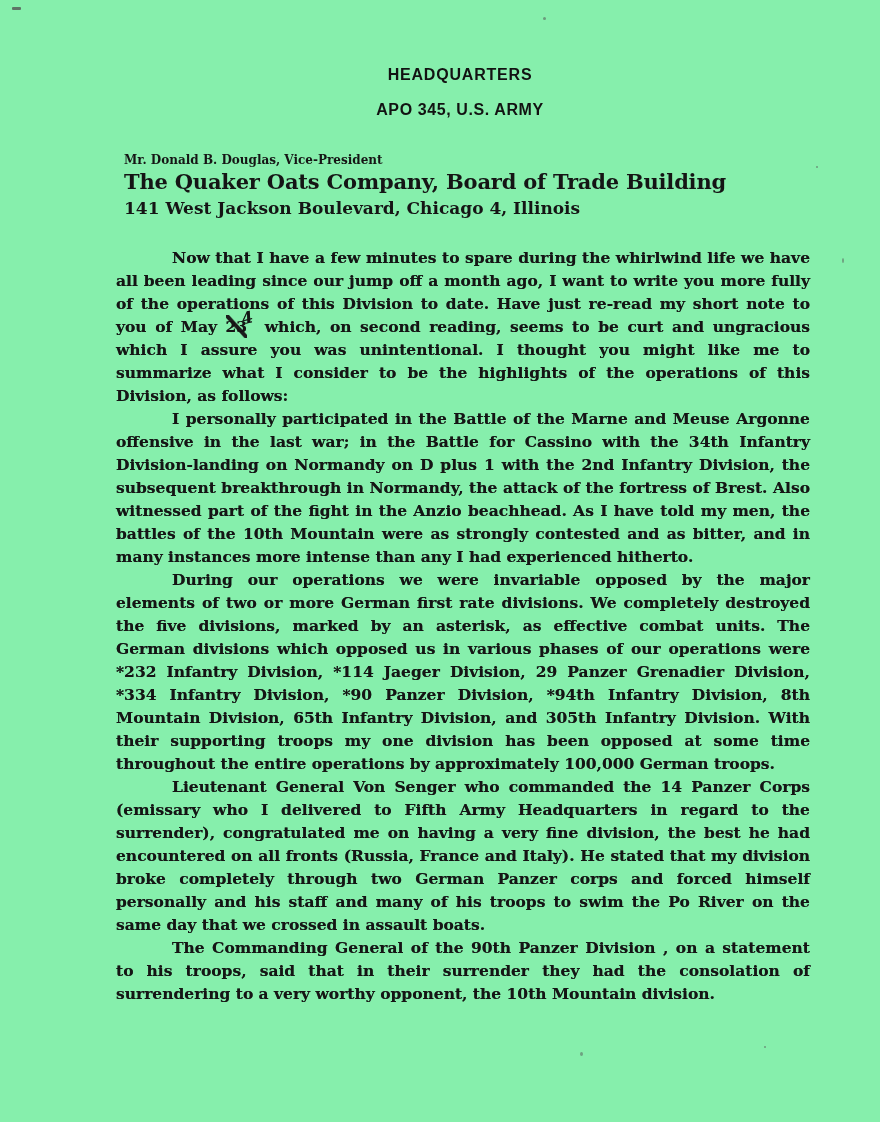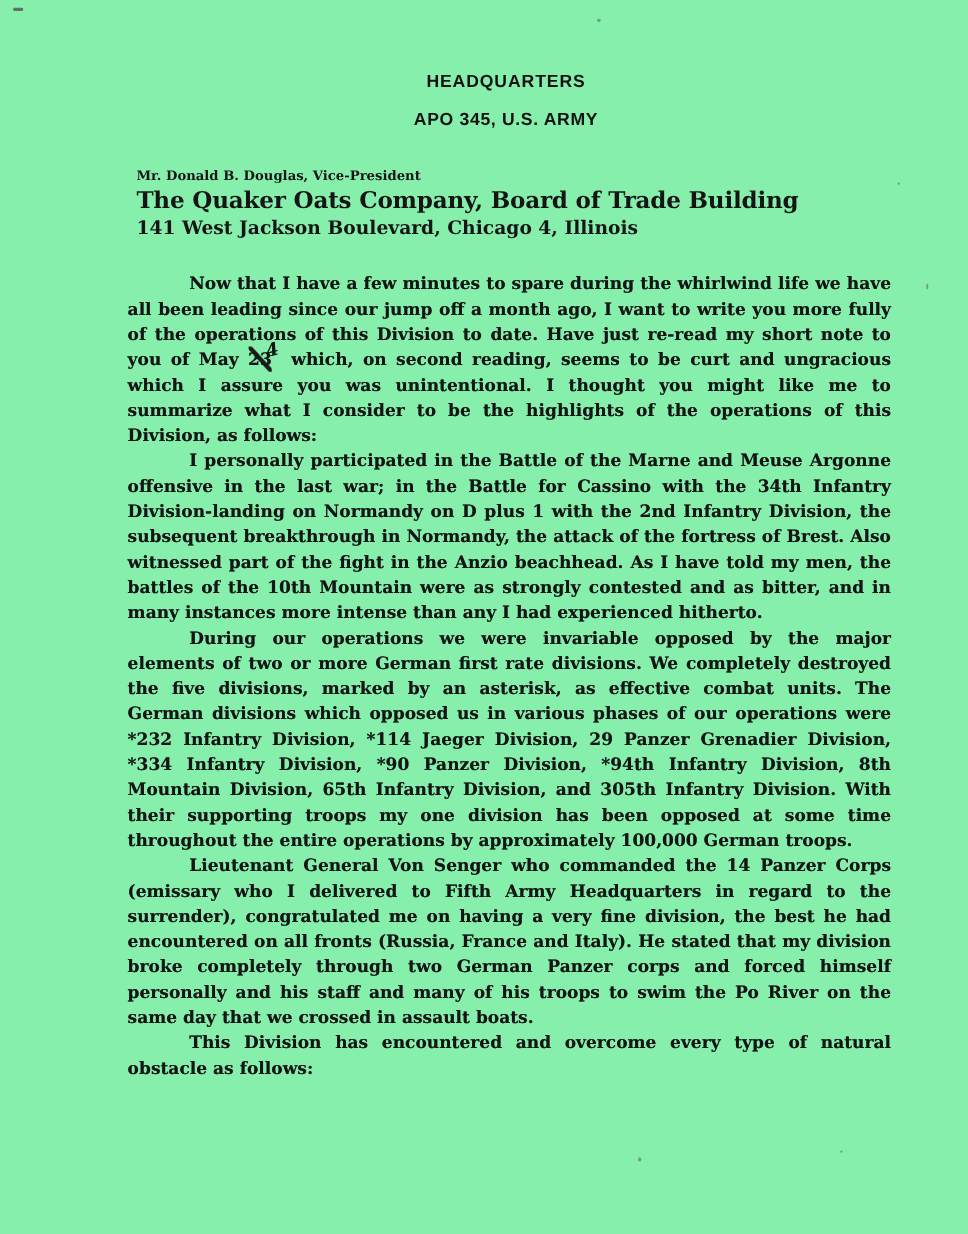--- a/index.html
+++ b/index.html
@@ -98,21 +98,21 @@
     <div class="recipient-line2">The Quaker Oats Company, Board of Trade Building</div>
     <div class="recipient-line3">141 West Jackson Boulevard, Chicago 4, Illinois</div>
   </div>
 
 
   <div class="letter-body">
     <p><span>Now that I have a few minutes to spare during the whirlwind life we have all been leading since our jump off a month ago, I want to write you more fully of the operations of this Division to date.  Have just re-read my short note to you of May </span><span class="struck">23</span><span class="hand-mark">4</span><span> which, on second reading, seems to be curt and ungracious which I assure you was unintentional.  I thought you might like me to summarize what I consider to be the highlights of the operations of this Division, as follows:</span></p>
     <p>I personally participated in the Battle of the Marne and Meuse Argonne offensive in the last war; in the Battle for Cassino with the 34th Infantry Division-landing on Normandy on D plus 1 with the 2nd Infantry Division, the subsequent breakthrough in Normandy, the attack of the fortress of Brest. Also witnessed part of the fight in the Anzio beachhead.  As I have told my men, the battles of the 10th Mountain were as strongly contested and as bitter, and in many instances more intense than any I had experienced hitherto.</p>
     <p>During our operations we were invariable opposed by the major elements of two or more German first rate divisions.  We completely destroyed the five divisions, marked by an asterisk, as effective combat units.  The German divisions which opposed us in various phases of our operations were *232 Infantry Division, *114 Jaeger Division,  29 Panzer Grenadier Division, *334 Infantry Division, *90 Panzer Division, *94th Infantry Division, 8th Mountain Division,  65th Infantry Division, and 305th Infantry Division.  With their supporting troops my one division has been opposed at some time throughout the entire operations by approximately 100,000 German troops.</p>
     <p>Lieutenant General Von Senger who commanded the 14 Panzer Corps (emissary who I delivered to Fifth Army Headquarters in regard to the surrender), congratulated me on having a very fine division, the best he had encountered on all fronts (Russia, France and Italy). He stated that my division broke completely through two German Panzer corps and forced himself personally and his staff and many of his troops to swim the Po River on the same day that we crossed in assault boats.</p>
-    <p>This Division has encountered and overcome every type of natural obstacle as follows:</p>
+    <p>The Commanding General of the 90th Panzer Division , on a statement to his troops, said that in their surrender they had the consolation of surrendering to a very worthy opponent, the 10th Mountain division.</p>
   </div>
 
   <span class="speck s1"></span>
   <span class="speck s2"></span>
   <span class="speck s3"></span>
   <span class="speck s4"></span>
   <span class="speck s5"></span>
   <span class="speck s6"></span>
 
 </div>

